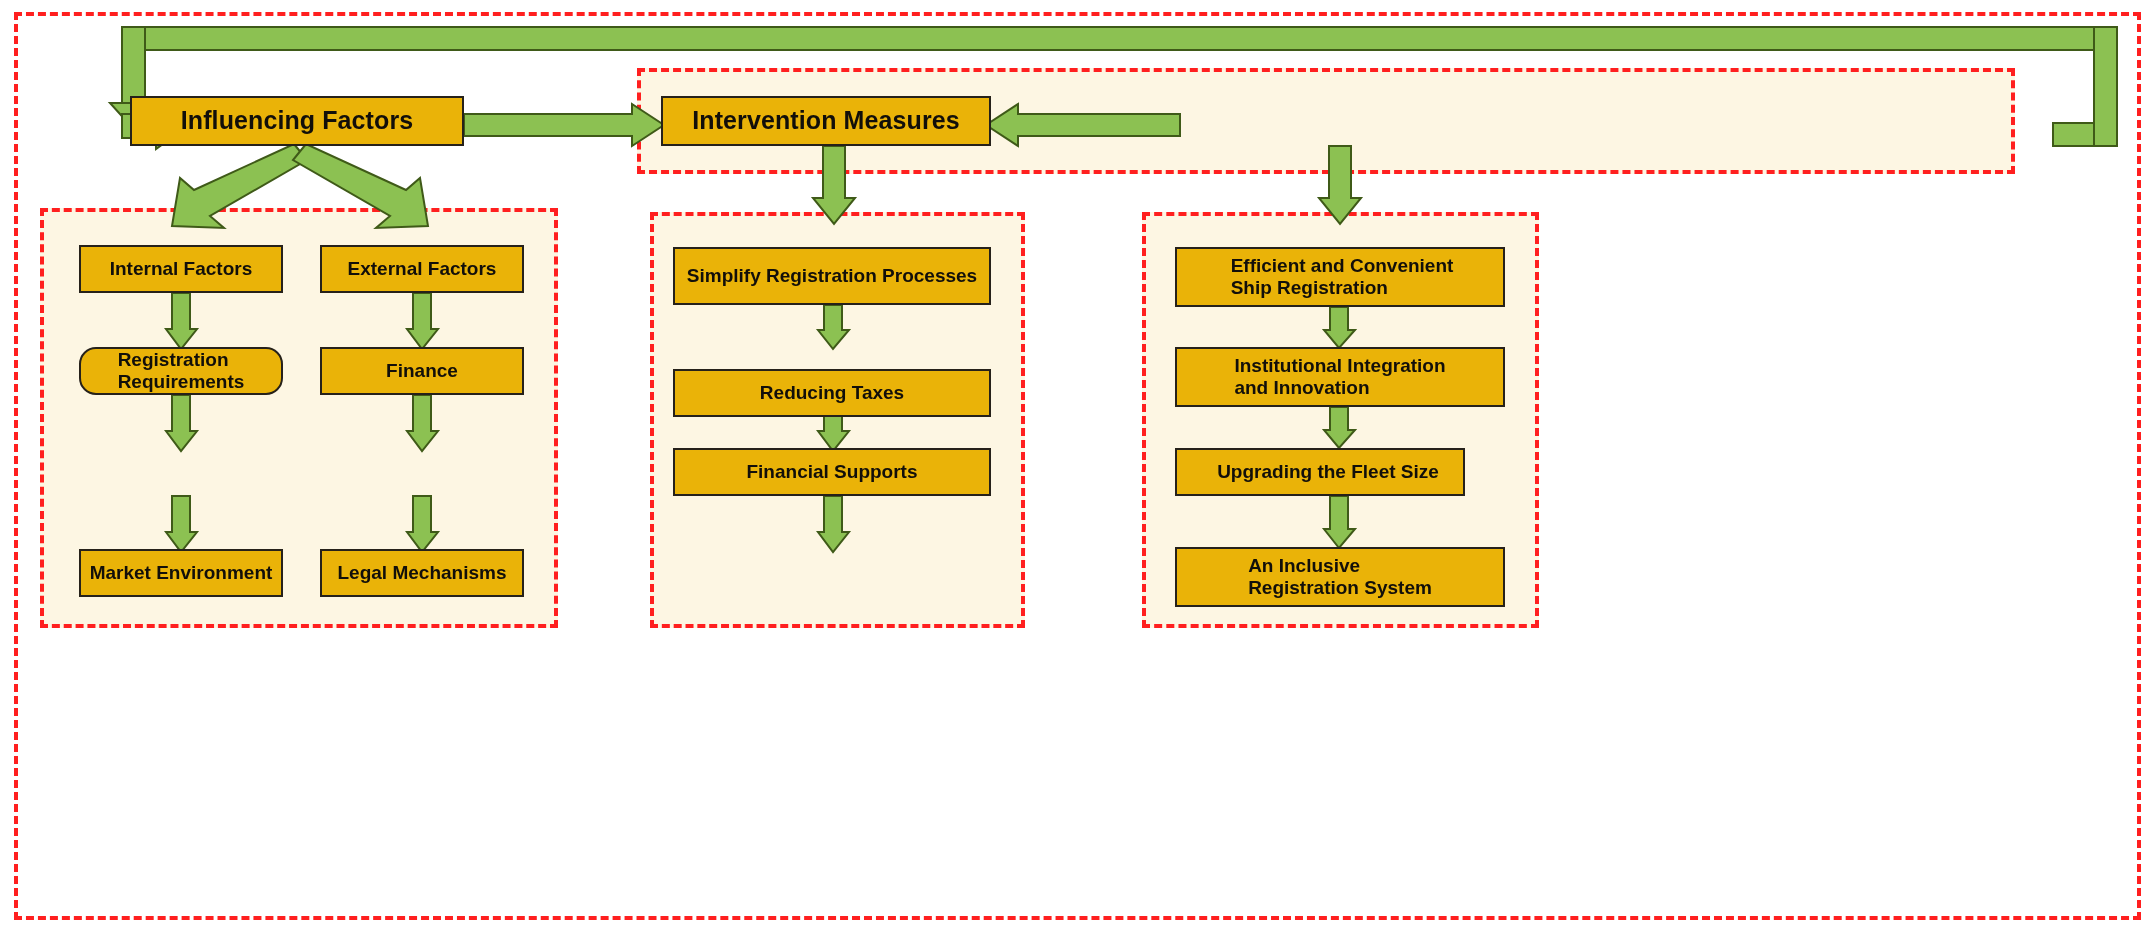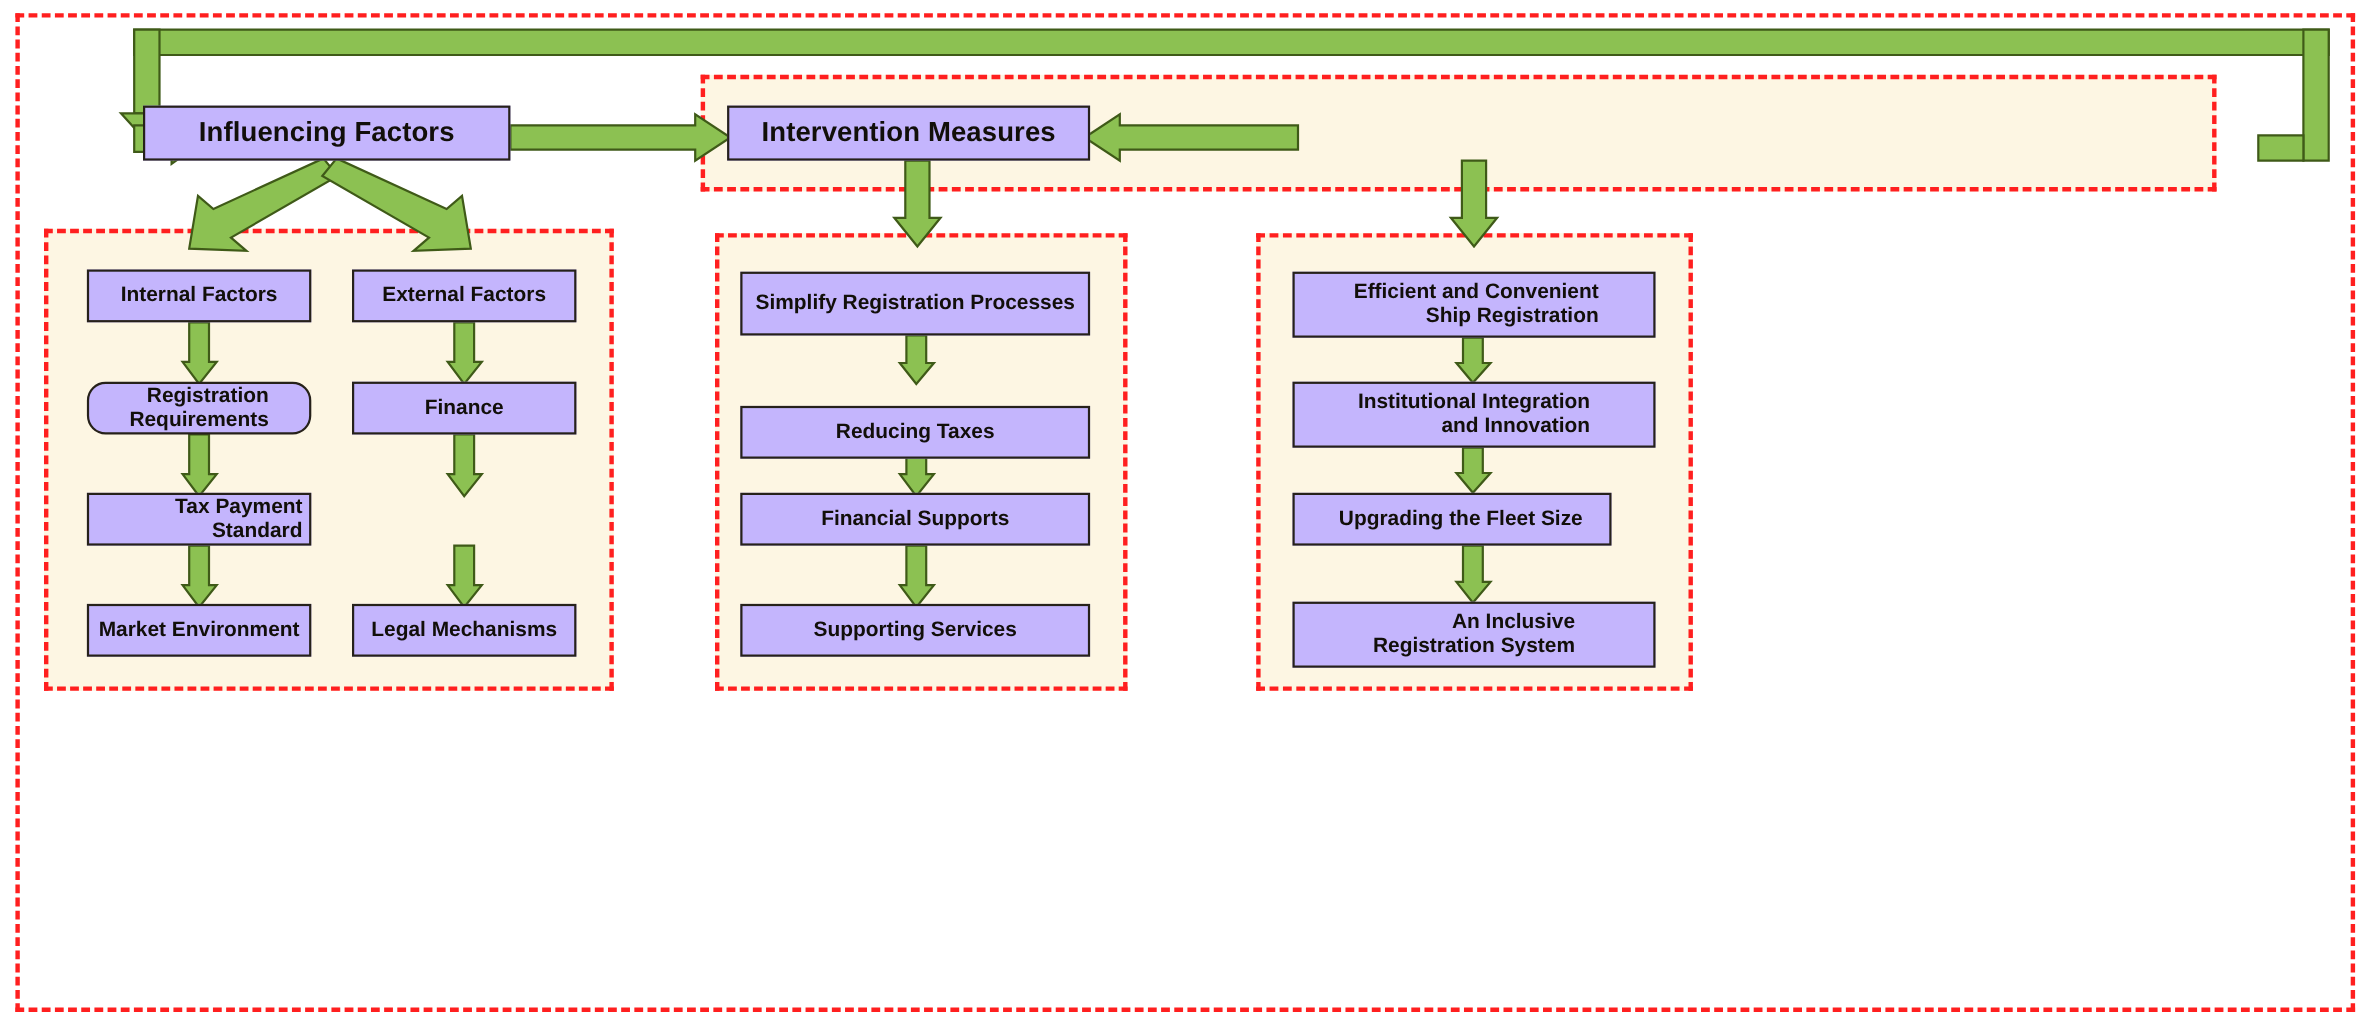--- a/index.html
+++ b/index.html
@@ -56,26 +56,26 @@
     left: 1142px;
     top: 212px;
     width: 397px;
     height: 416px;
   }
 
   
   .node {
     position: absolute;
     box-sizing: border-box;
-    background: #c4b5fd;
+    background: #eab308;
     border: 2px solid #26211a;
     display: flex;
     align-items: center;
     justify-content: center;
-    text-align: right;
+    text-align: left;
     color: #120f0a;
     font-weight: bold;
     line-height: 1.18;
     z-index: 6;
     white-space: pre-line;
     padding: 0 6px;
   }
   .node.top {
     font-size: 25px;
     font-weight: 600;
@@ -151,21 +151,20 @@
     <path class="gfill" d="M 6,0 L 24,0 L 24,36 L 31,36 L 15,56 L 0,36 L 6,36 Z"></path>
   </svg>
 
   <div class="node sub" style="left:79px; top:347px; width:204px; height:48px;border-radius:17px;">Registration
 Requirements</div>
 
   <svg class="arrowsvg" style="left:166px; top:395px; width:32px; height:58px;">
     <path class="gfill" d="M 6,0 L 24,0 L 24,36 L 31,36 L 15,56 L 0,36 L 6,36 Z"></path>
   </svg>
 
-  <div class="node sub" style="left:79px; top:448px; width:204px; height:48px;">Tax Payment Standard</div>
 
   <svg class="arrowsvg" style="left:166px; top:496px; width:32px; height:58px;">
     <path class="gfill" d="M 6,0 L 24,0 L 24,36 L 31,36 L 15,56 L 0,36 L 6,36 Z"></path>
   </svg>
 
   <div class="node sub" style="left:79px; top:549px; width:204px; height:48px;">Market Environment</div>
 
   <div class="node sub" style="left:320px; top:245px; width:204px; height:48px;">External Factors</div>
 
   <svg class="arrowsvg" style="left:407px; top:293px; width:32px; height:58px;">
@@ -196,21 +195,20 @@
   <svg class="arrowsvg" style="left:818px; top:395px; width:32px; height:58px;">
     <path class="gfill" d="M 6,0 L 24,0 L 24,36 L 31,36 L 15,56 L 0,36 L 6,36 Z"></path>
   </svg>
 
   <div class="node sub" style="left:673px; top:448px; width:318px; height:48px;">Financial Supports</div>
 
   <svg class="arrowsvg" style="left:818px; top:496px; width:32px; height:58px;">
     <path class="gfill" d="M 6,0 L 24,0 L 24,36 L 31,36 L 15,56 L 0,36 L 6,36 Z"></path>
   </svg>
 
-  <div class="node sub" style="left:673px; top:549px; width:318px; height:48px;">Supporting Services</div>
 
   <div class="node sub" style="left:1175px; top:247px; width:330px; height:60px;padding-left:10px;">Efficient and Convenient
 Ship Registration</div>
 
   <svg class="arrowsvg" style="left:1324px; top:307px; width:32px; height:42px;">
     <path class="gfill" d="M 6,0 L 24,0 L 24,23 L 31,23 L 15,41 L 0,23 L 6,23 Z"></path>
   </svg>
 
   <div class="node sub" style="left:1175px; top:347px; width:330px; height:60px;">Institutional Integration
 and Innovation</div>

